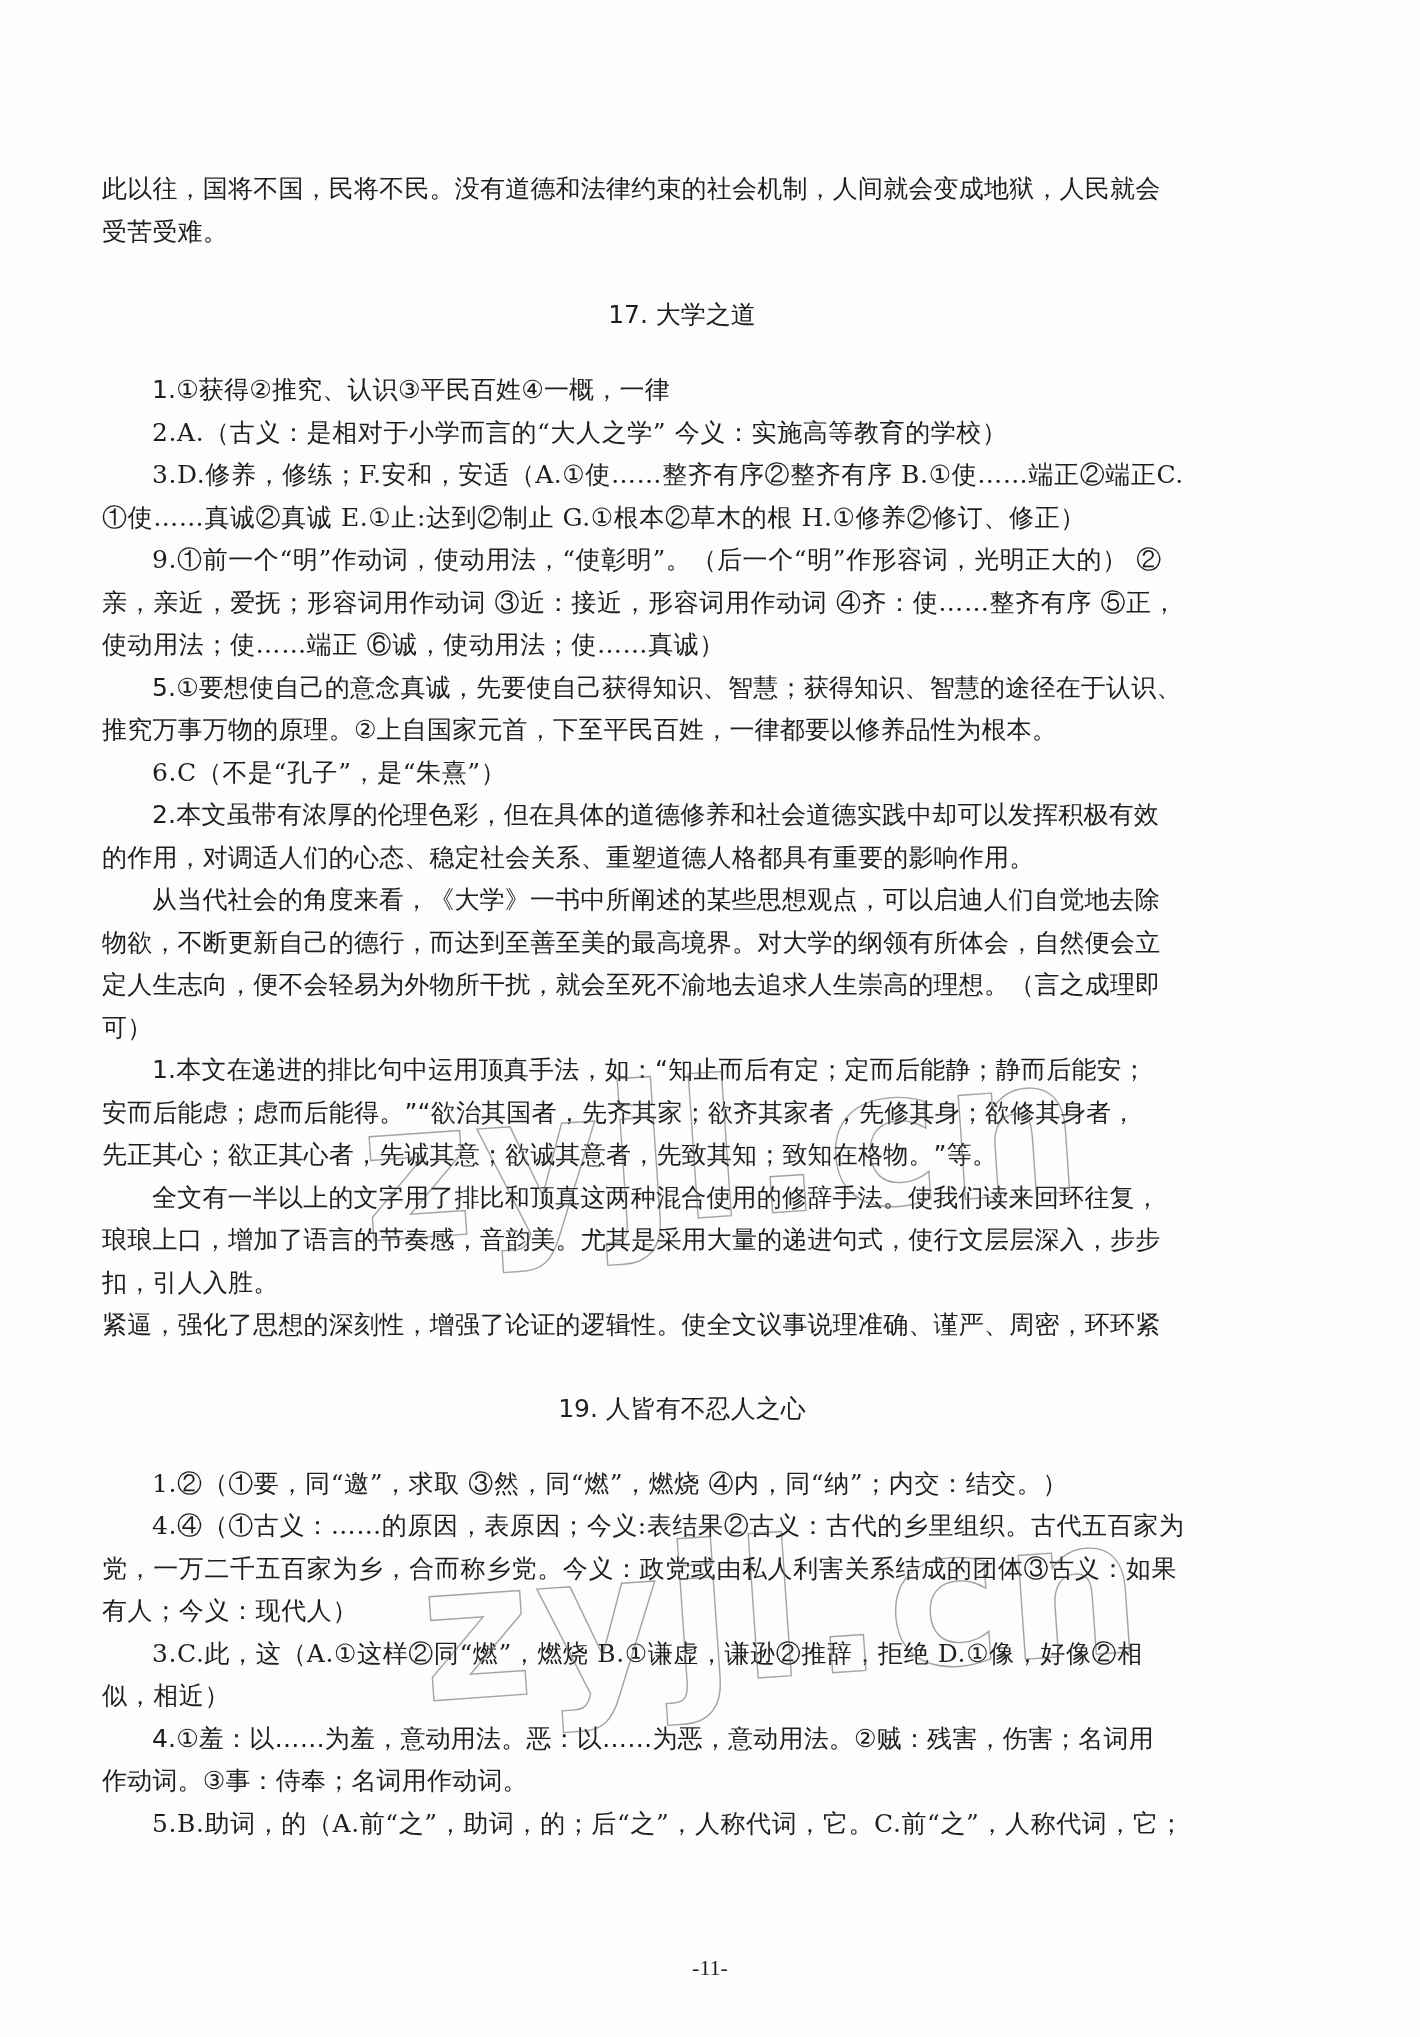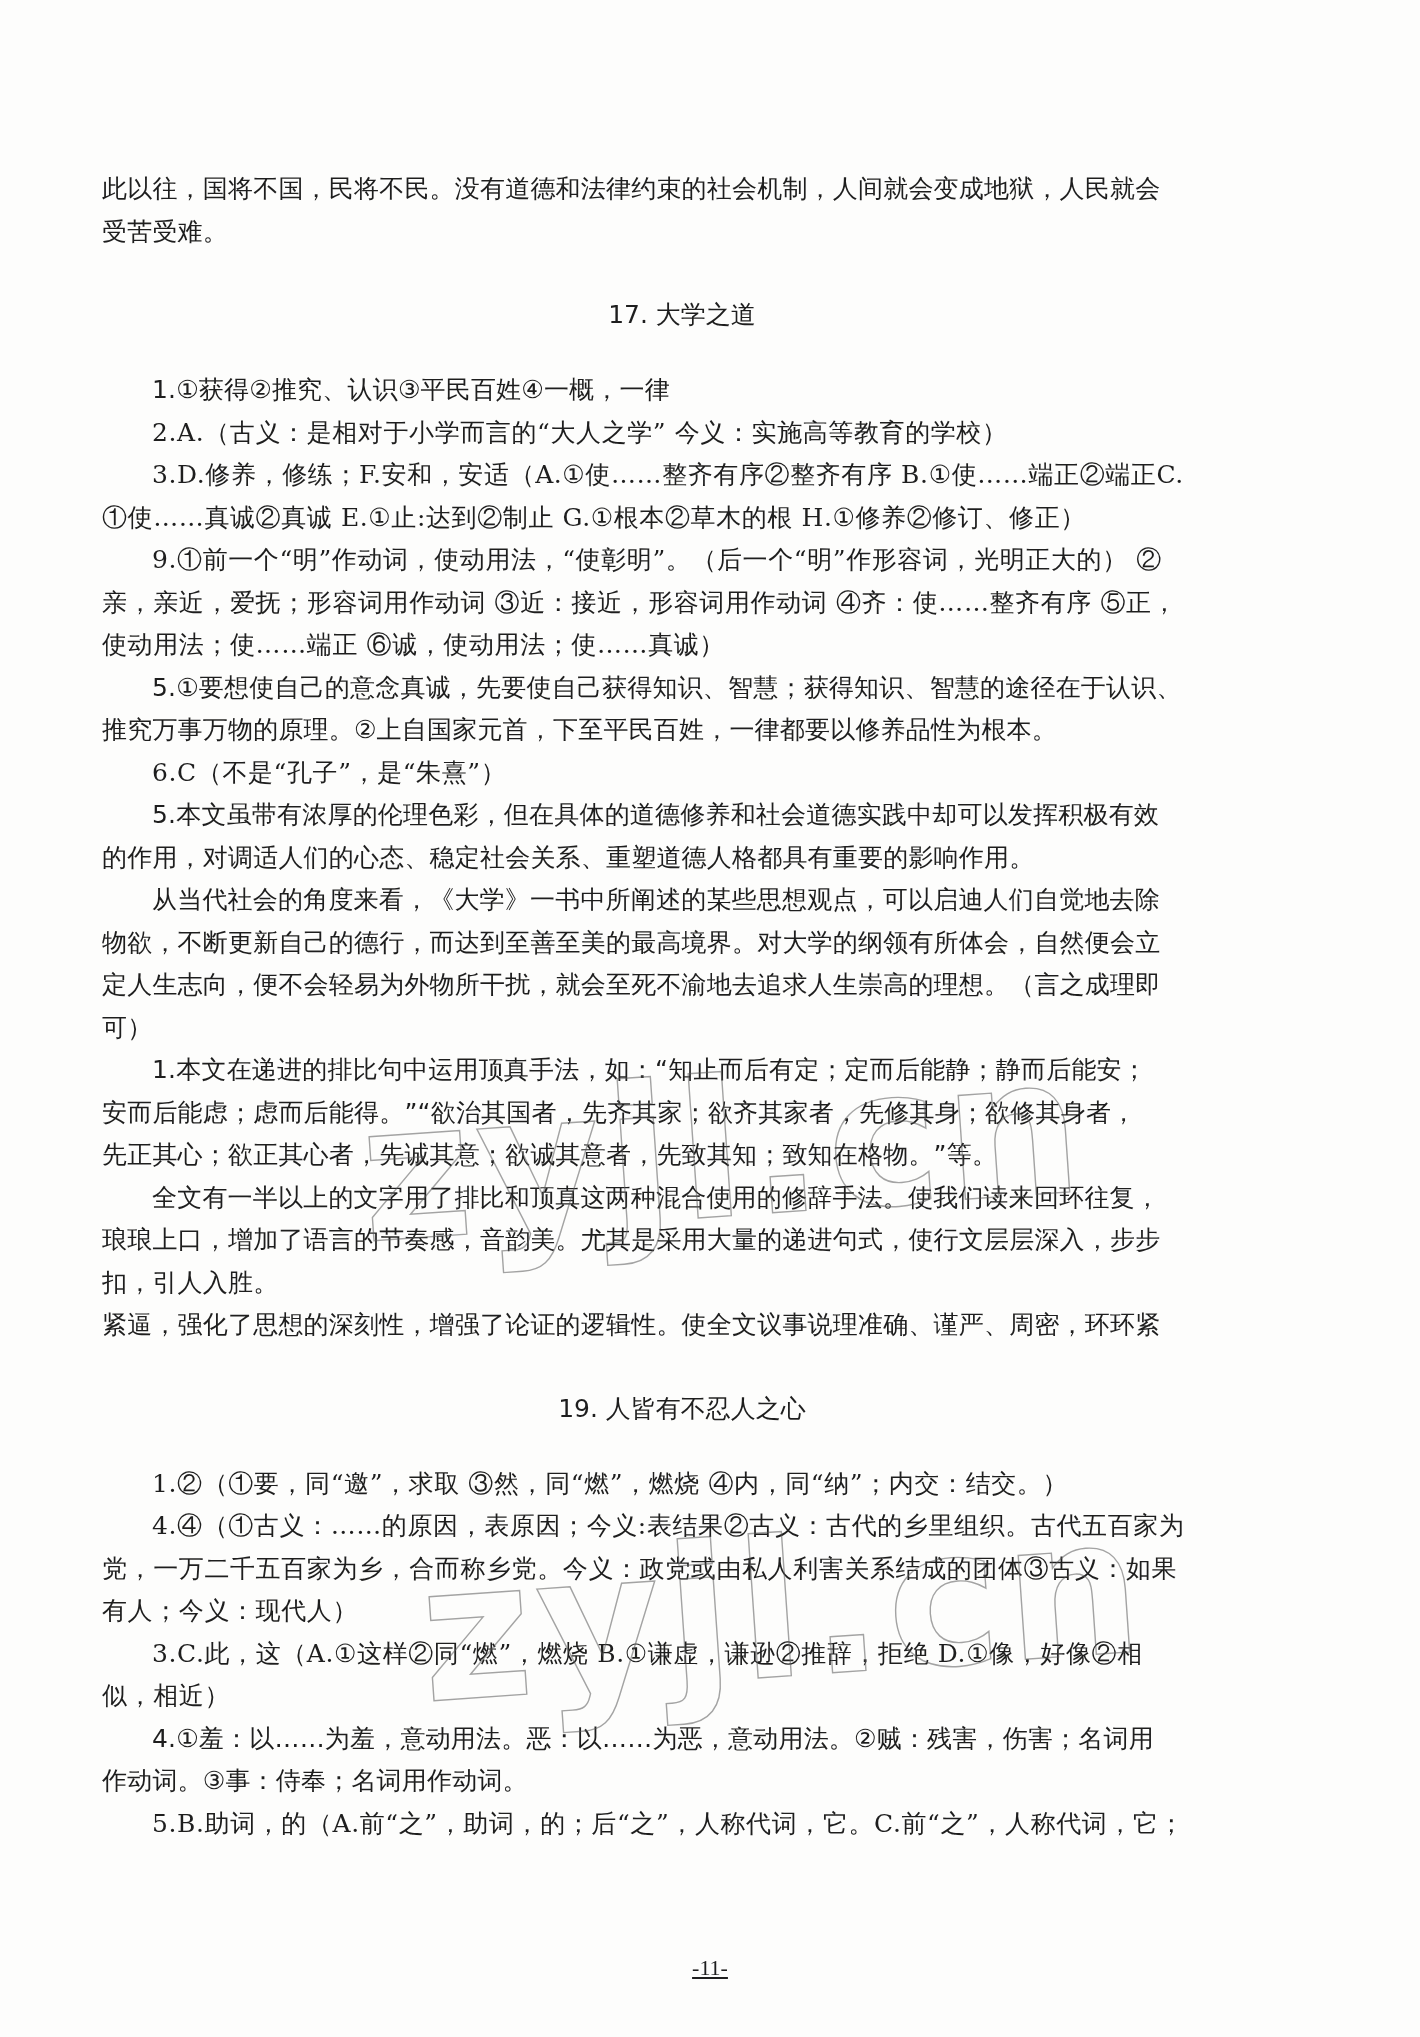--- a/index.html
+++ b/index.html
@@ -21,21 +21,21 @@
     .indent { padding-left: 50px; }
     .heading {
       font-family: "DejaVu Sans", "Liberation Sans", sans-serif;
       font-size: 25px; font-weight: normal; text-align: center;
       height: 64px; line-height: 64px;
       margin: 30px 0 22px 0;
     }
     .page-number {
       position: absolute; left: 0; width: 1420px; top: 1955px;
       text-align: center; font-size: 22px;
-      font-family: "Liberation Serif", serif; color: #1e1e1e; text-decoration: underline;
+      font-family: "Liberation Serif", serif; color: #1e1e1e;
     }
     .watermark {
       position: absolute; pointer-events: none;
       font-family: "DejaVu Sans", sans-serif; font-weight: bold;
       color: transparent; -webkit-text-stroke: 1.4px rgba(90,90,90,0.55);
       font-size: 190px; letter-spacing: 6px;
       transform: rotate(-4deg);
     }
   </style>
 </head>
@@ -54,21 +54,21 @@
           <div class="line indent sans">1.①获得②推究、认识③平民百姓④一概，一律</div>
           <div class="line indent">2.A.（古义：是相对于小学而言的“大人之学”  今义：实施高等教育的学校）</div>
           <div class="line indent">3.D.修养，修练；F.安和，安适（A.①使……整齐有序②整齐有序 B.①使……端正②端正C.</div>
           <div class="line">①使……真诚②真诚 E.①止:达到②制止 G.①根本②草木的根 H.①修养②修订、修正）</div>
           <div class="line indent">9.①前一个“明”作动词，使动用法，“使彰明”。（后一个“明”作形容词，光明正大的） ②</div>
           <div class="line">亲，亲近，爱抚；形容词用作动词 ③近：接近，形容词用作动词 ④齐：使……整齐有序 ⑤正，</div>
           <div class="line">使动用法；使……端正 ⑥诚，使动用法；使……真诚）</div>
           <div class="line indent sans">5.①要想使自己的意念真诚，先要使自己获得知识、智慧；获得知识、智慧的途径在于认识、</div>
           <div class="line sans">推究万事万物的原理。②上自国家元首，下至平民百姓，一律都要以修养品性为根本。</div>
           <div class="line indent">6.C（不是“孔子”，是“朱熹”）</div>
-          <div class="line indent sans">5.本文虽带有浓厚的伦理色彩，但在具体的道德修养和社会道德实践中却可以发挥积极有效</div>
+          <div class="line indent sans">2.本文虽带有浓厚的伦理色彩，但在具体的道德修养和社会道德实践中却可以发挥积极有效</div>
           <div class="line sans">的作用，对调适人们的心态、稳定社会关系、重塑道德人格都具有重要的影响作用。</div>
           <div class="line indent sans">从当代社会的角度来看，《大学》一书中所阐述的某些思想观点，可以启迪人们自觉地去除</div>
           <div class="line sans">物欲，不断更新自己的德行，而达到至善至美的最高境界。对大学的纲领有所体会，自然便会立</div>
           <div class="line sans">定人生志向，便不会轻易为外物所干扰，就会至死不渝地去追求人生崇高的理想。（言之成理即</div>
           <div class="line sans">可）</div>
           <div class="line indent sans">1.本文在递进的排比句中运用顶真手法，如：“知止而后有定；定而后能静；静而后能安；</div>
           <div class="line sans">安而后能虑；虑而后能得。”“欲治其国者，先齐其家；欲齐其家者，先修其身；欲修其身者，</div>
           <div class="line sans">先正其心；欲正其心者，先诚其意；欲诚其意者，先致其知；致知在格物。”等。</div>
           <div class="line indent sans">全文有一半以上的文字用了排比和顶真这两种混合使用的修辞手法。使我们读来回环往复，</div>
           <div class="line sans">琅琅上口，增加了语言的节奏感，音韵美。尤其是采用大量的递进句式，使行文层层深入，步步</div>

